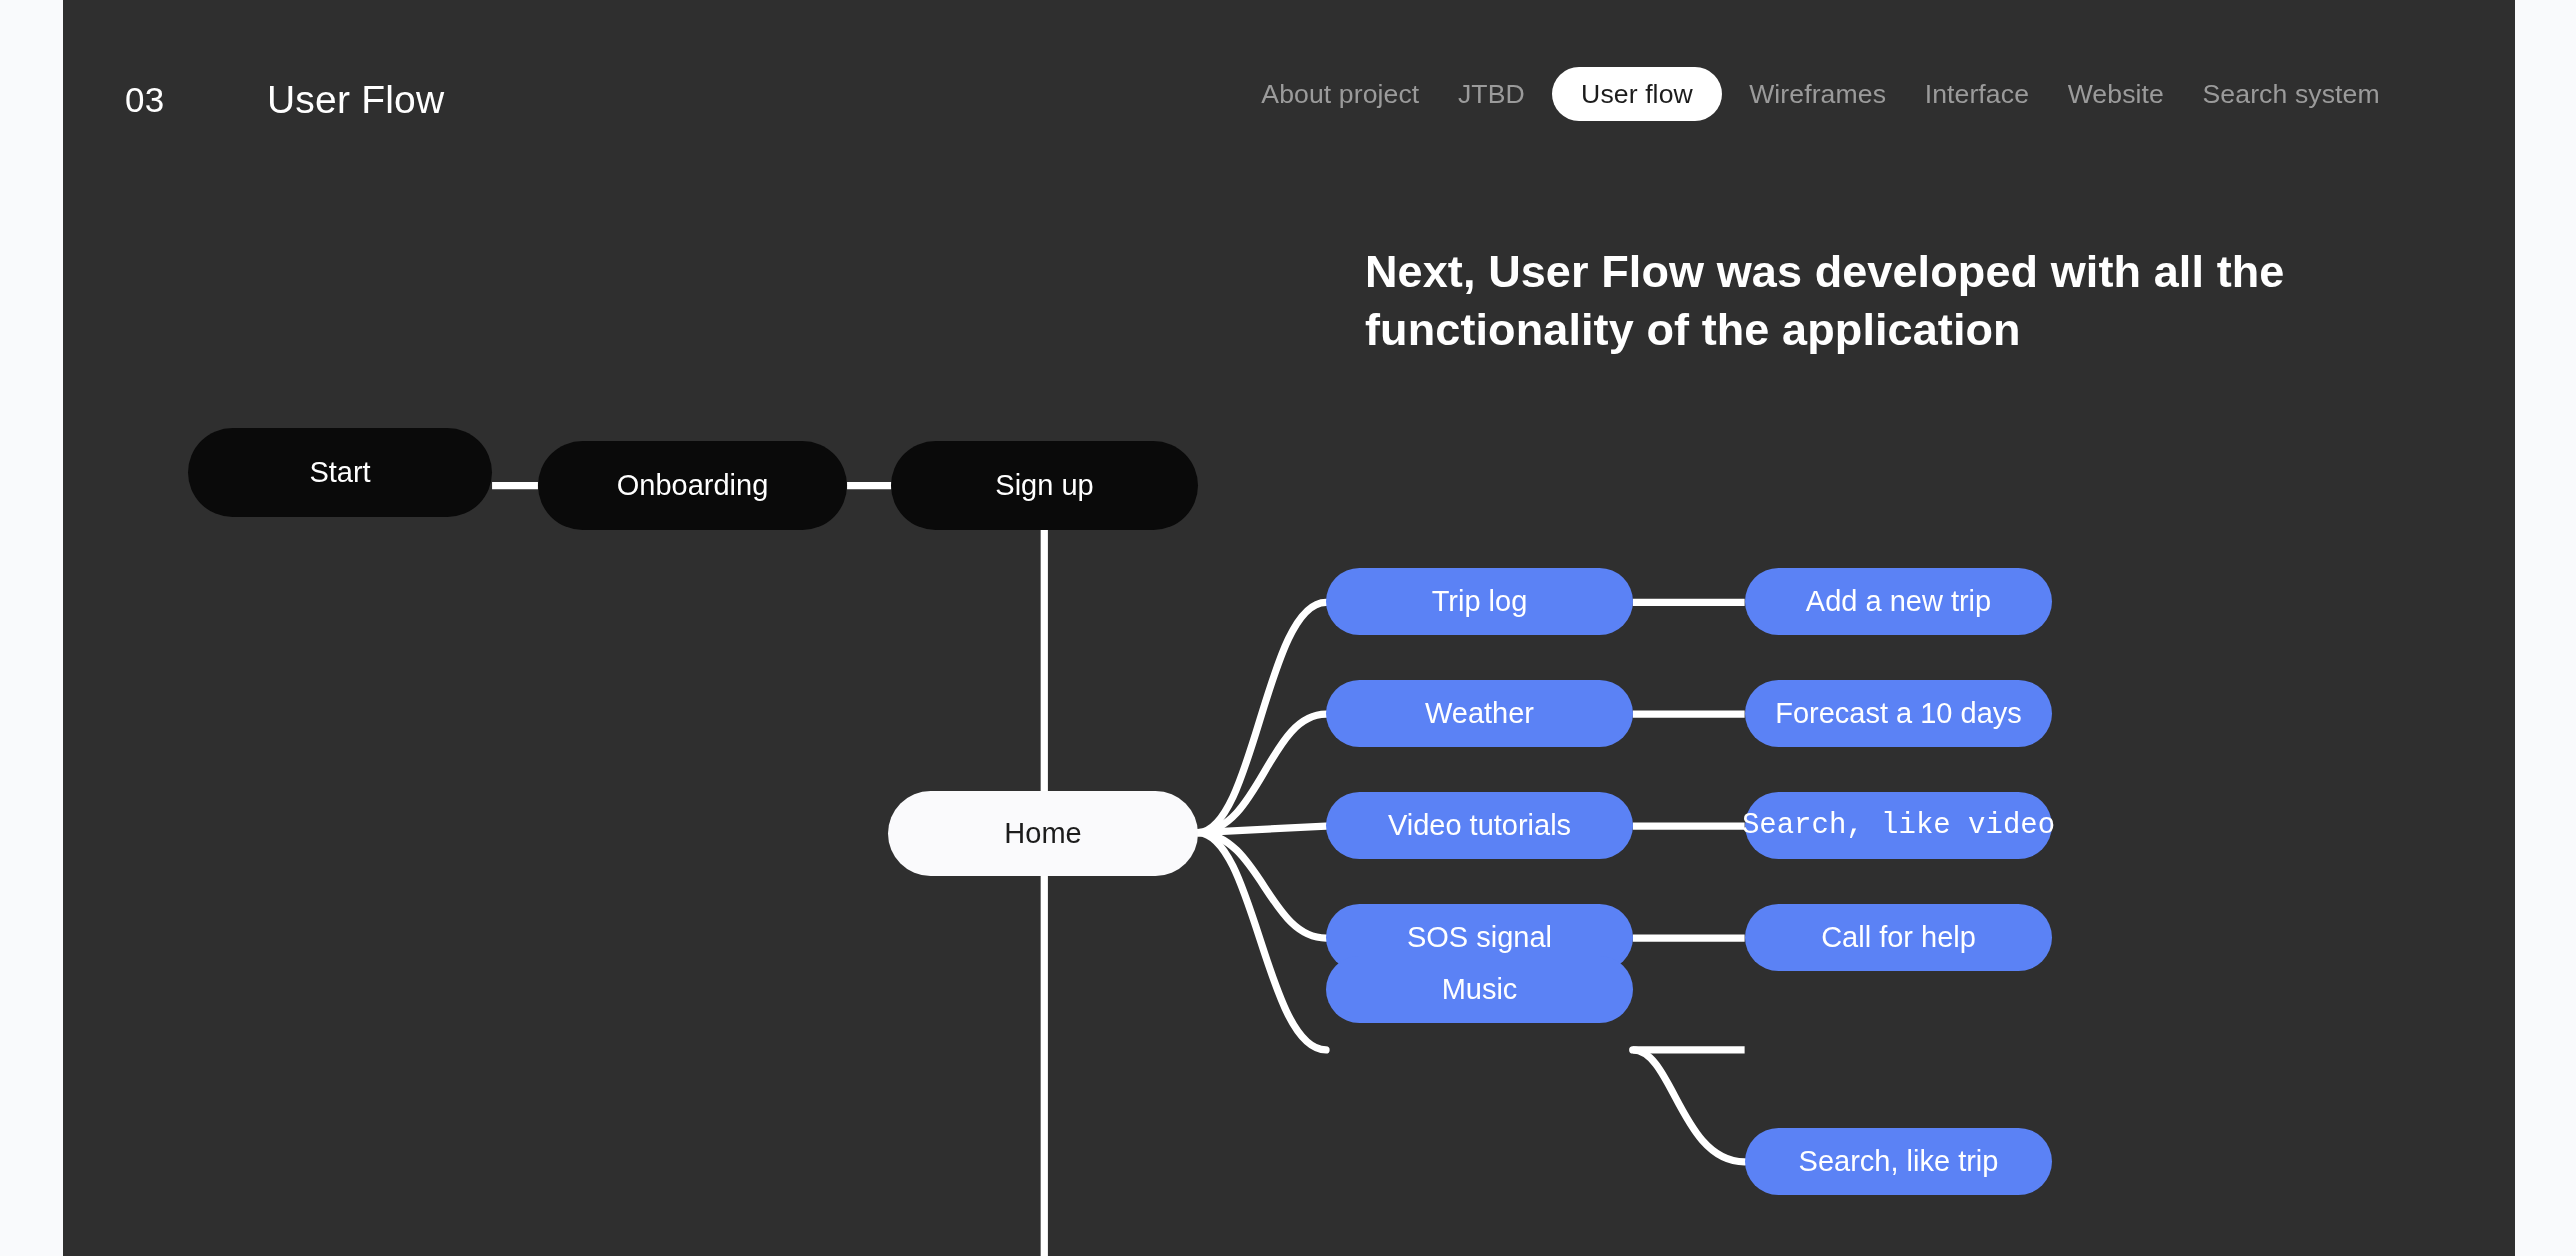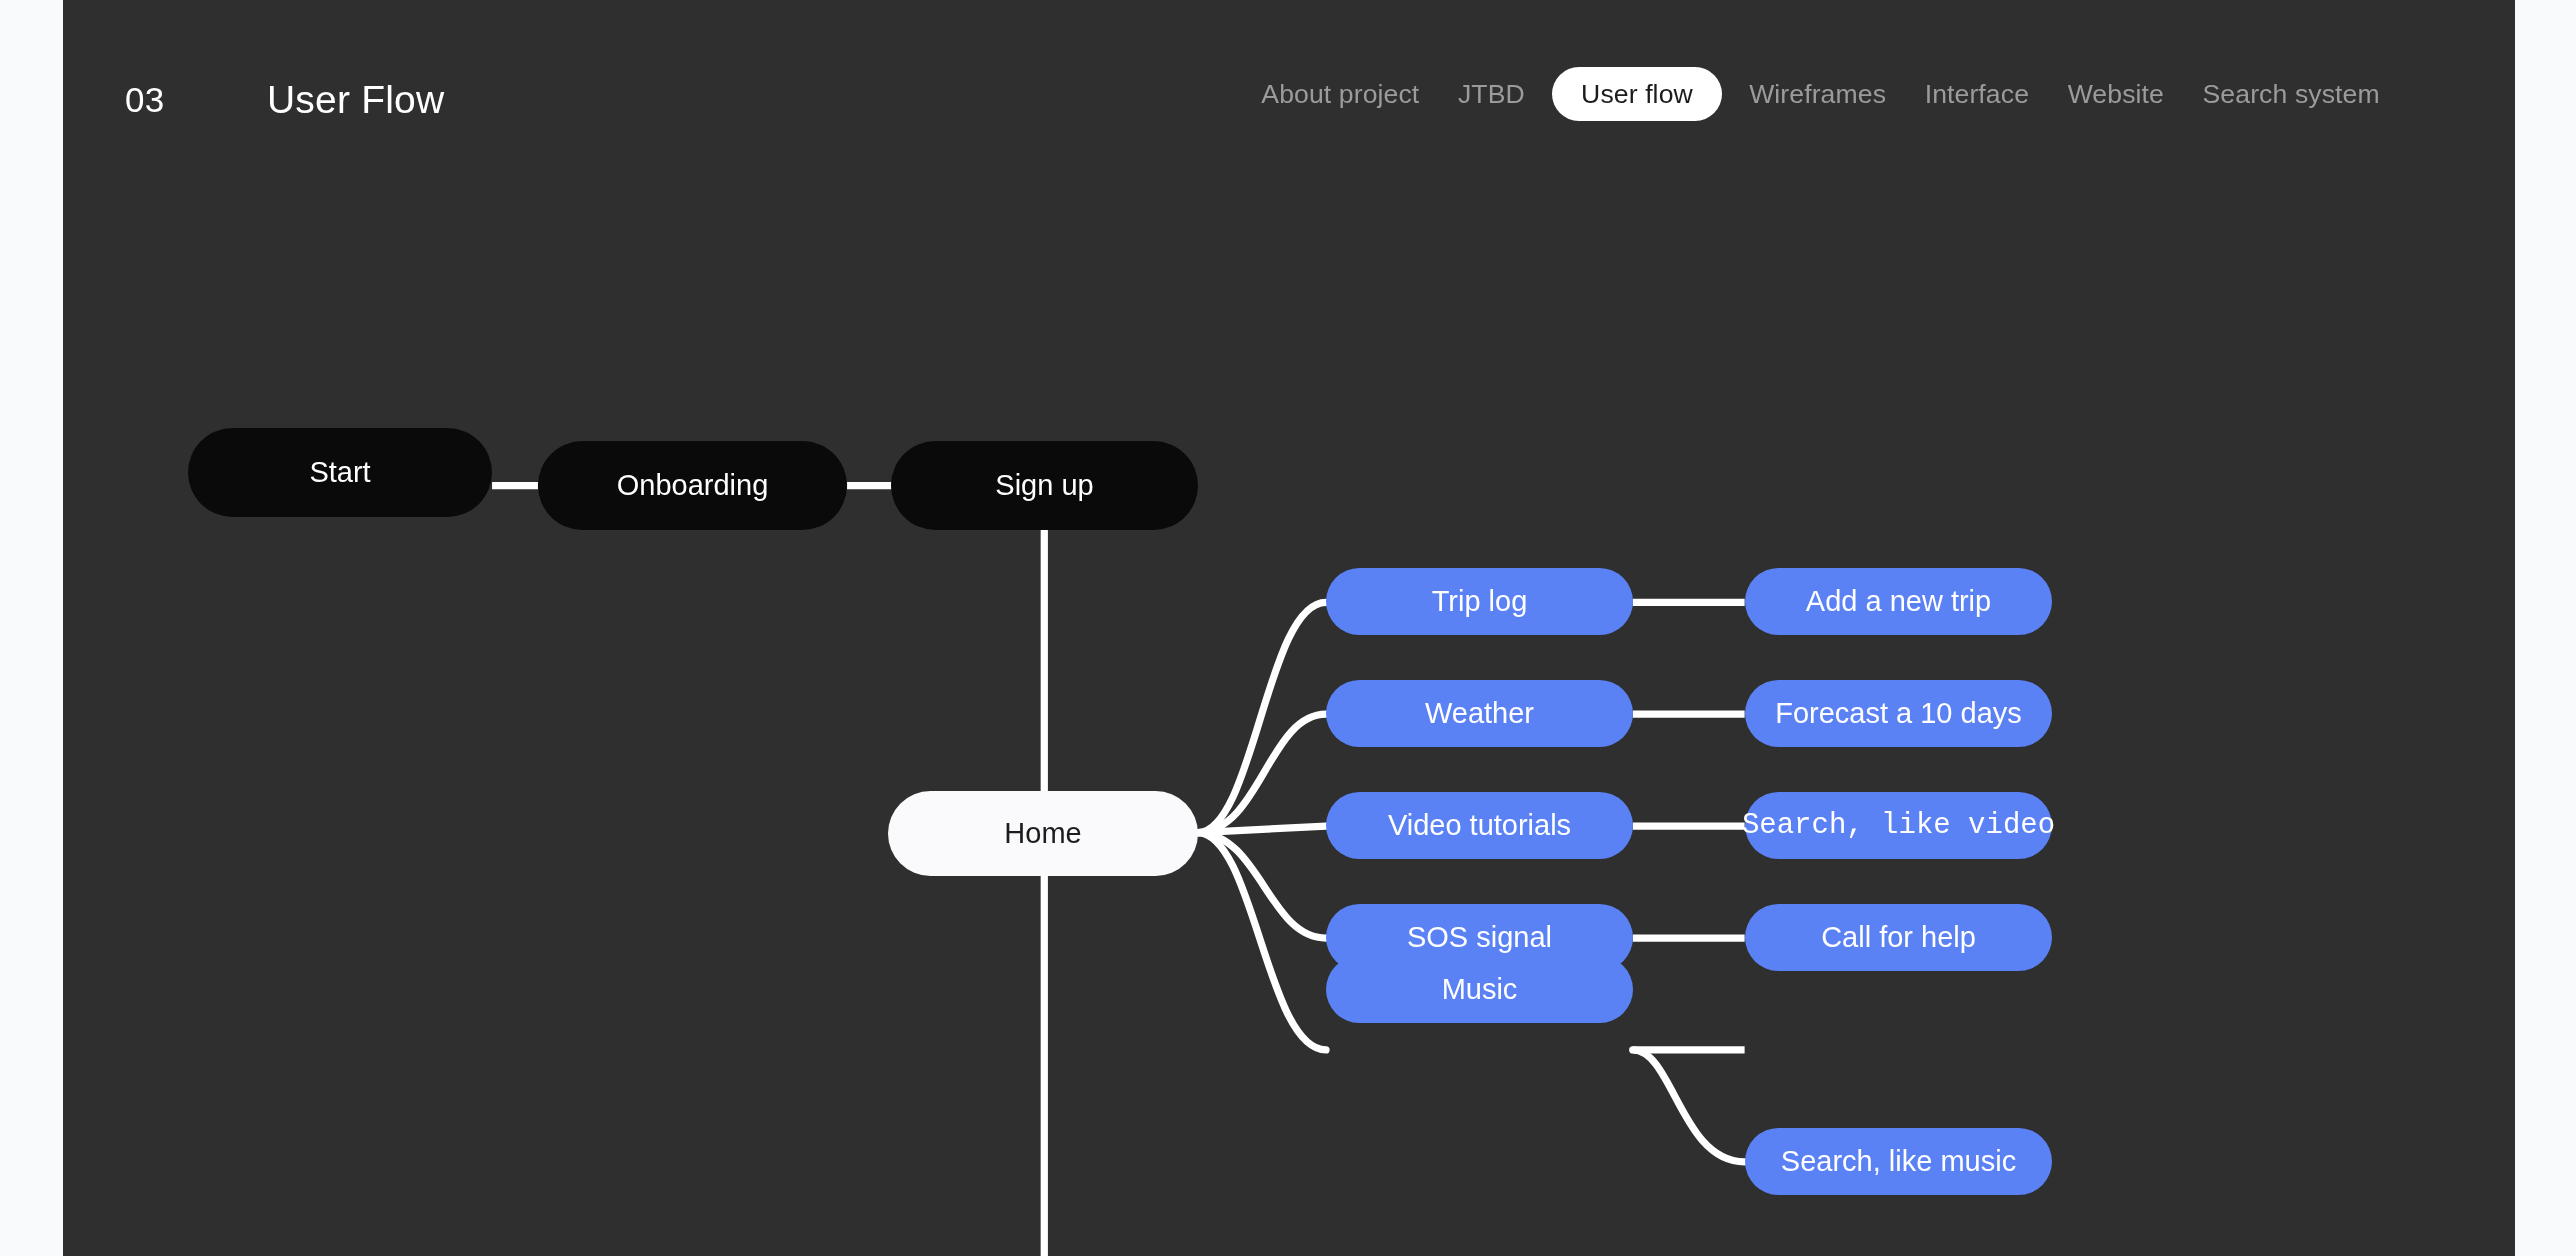--- a/index.html
+++ b/index.html
@@ -71,20 +71,21 @@
     <nav id="top-nav">
       <div class="nav-item">About project</div>
       <div class="nav-item">JTBD</div>
       <div class="nav-item active">User flow</div>
       <div class="nav-item">Wireframes</div>
       <div class="nav-item">Interface</div>
       <div class="nav-item">Website</div>
       <div class="nav-item">Search system</div>
     </nav>
 
+    <h2 id="intro-heading">Next, User Flow was developed with all the functionality of the application</h2>
 
     <div id="flow-layer">
 
       <svg id="flow-edges" viewBox="0 0 3046 1561" width="2452" height="1257" xmlns="http://www.w3.org/2000/svg">
         <g fill="none" stroke="#ffffff" stroke-width="9" stroke-linecap="butt">
 
           <path d="M533,603 L590,603"></path>
           <path d="M974,603 L1029,603"></path>
 
           <path d="M1219,658 L1219,1561"></path>
@@ -148,19 +149,19 @@
       <div class="node blue" style="left:1682px;top:680px;width:307px;height:67px;">
         <span class="node-label">Forecast a 10 days</span>
       </div>
       <div class="node blue" style="left:1682px;top:792px;width:307px;height:67px;font-family:Liberation Mono, monospace;">
         <span class="node-label">Search, like video</span>
       </div>
       <div class="node blue" style="left:1682px;top:904px;width:307px;height:67px;">
         <span class="node-label">Call for help</span>
       </div>
       <div class="node blue" style="left:1682px;top:1128px;width:307px;height:67px;">
-        <span class="node-label">Search, like music</span>
+        <span class="node-label">Search, like trip</span>
       </div>
 
     </div>
   </div>
 </div>
 
 
 </body></html>

